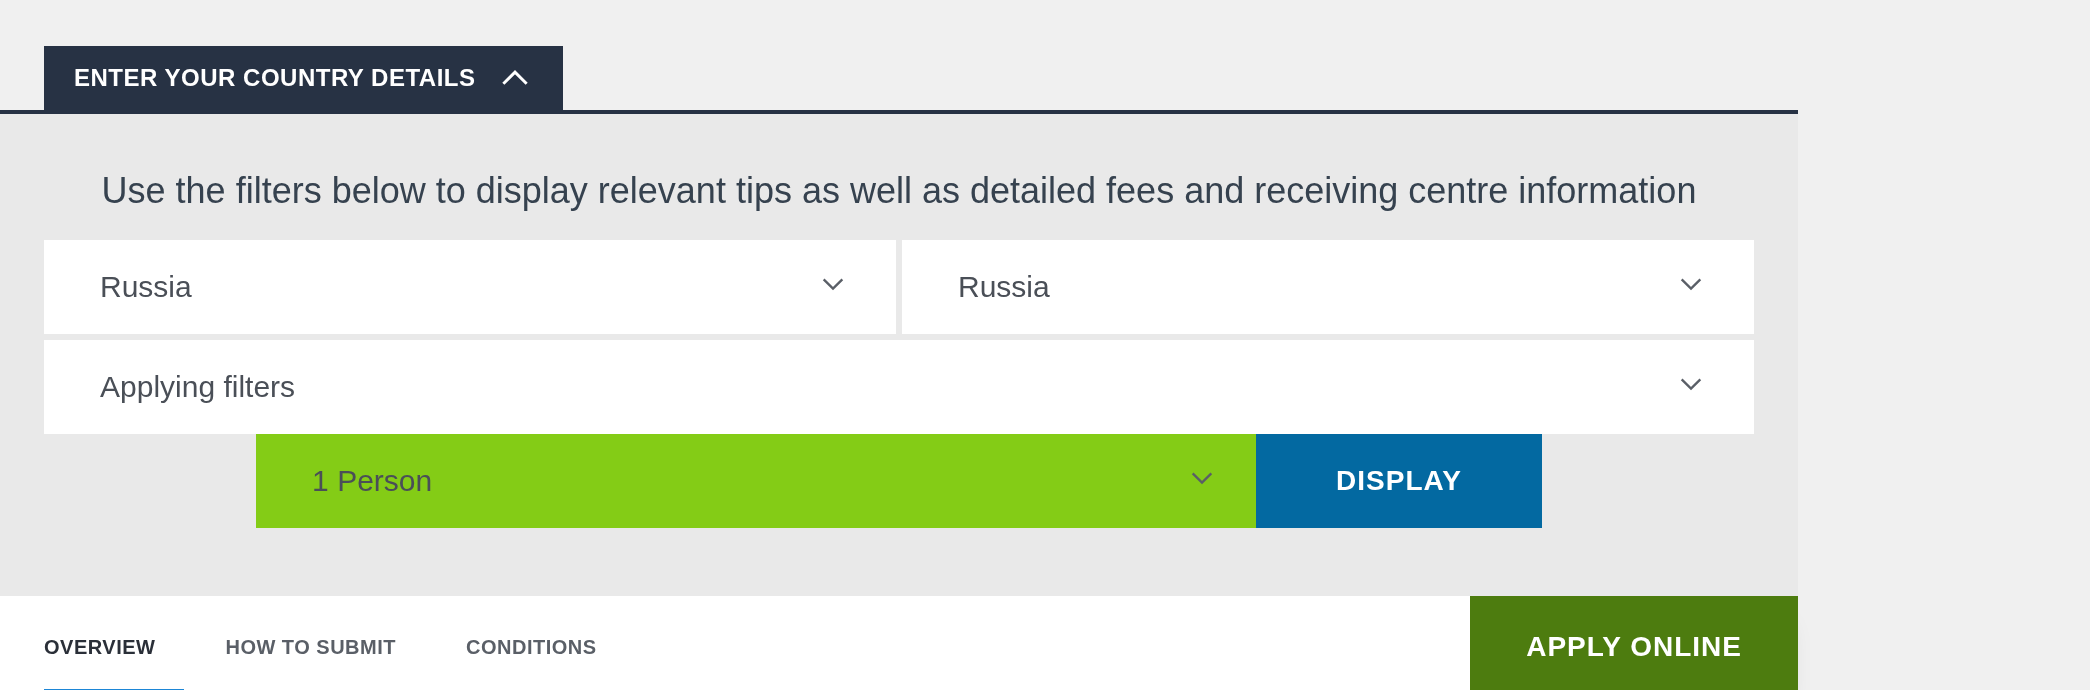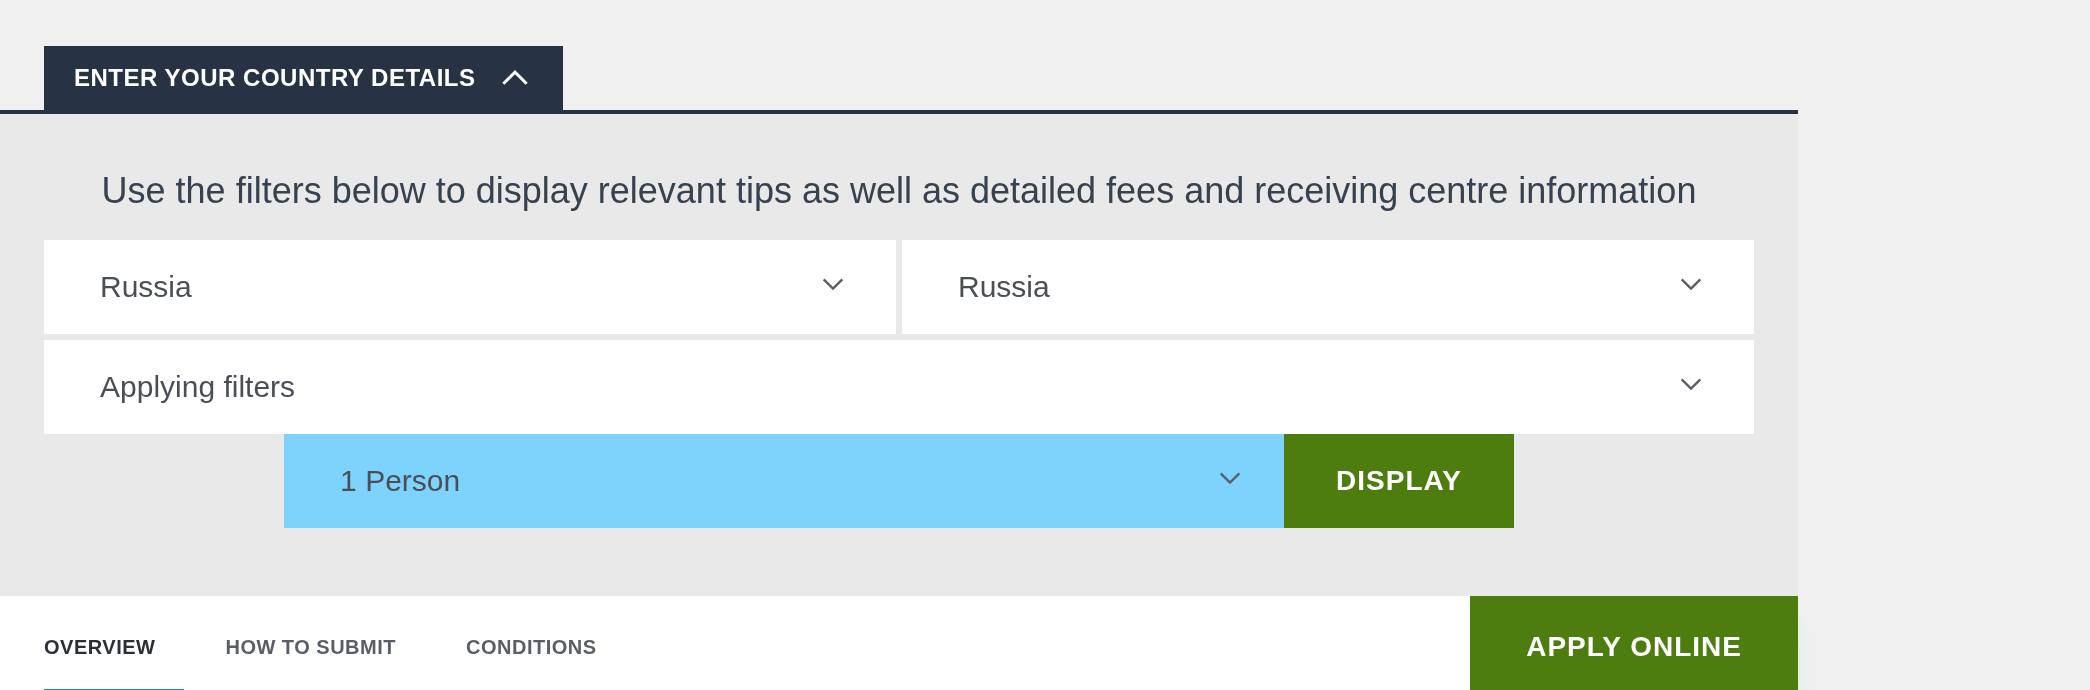--- a/index.html
+++ b/index.html
@@ -67,39 +67,39 @@
   .select-method { flex: 1 1 0; min-width: 740px; }
 
   .filter-row2 {
     display: flex;
     gap: 0;
     justify-content: center;
     margin-top: 0;
   }
   .select-persons {
     width: 1000px;
-    background: #7dd3fc;
+    background: #84cc16;
     height: 94px;
     display: flex;
     align-items: center;
     justify-content: space-between;
     padding: 0 40px 0 56px;
     font-size: 30px;
     color: #4a4f57;
     cursor: pointer;
   }
   .display-btn {
-    background: #4d7c0f;
+    background: #0369a1;
     color: #ffffff;
     font-weight: 700;
     font-size: 28px;
     letter-spacing: 1px;
     border: none;
     height: 94px;
-    padding: 0 52px;
+    padding: 0 80px;
     cursor: pointer;
   }
 
   .chev-down svg { width: 28px; height: 28px; }
   .chev-up svg { width: 28px; height: 18px; }
 
   
   .tabs-bar {
     background: #ffffff;
     display: flex;

